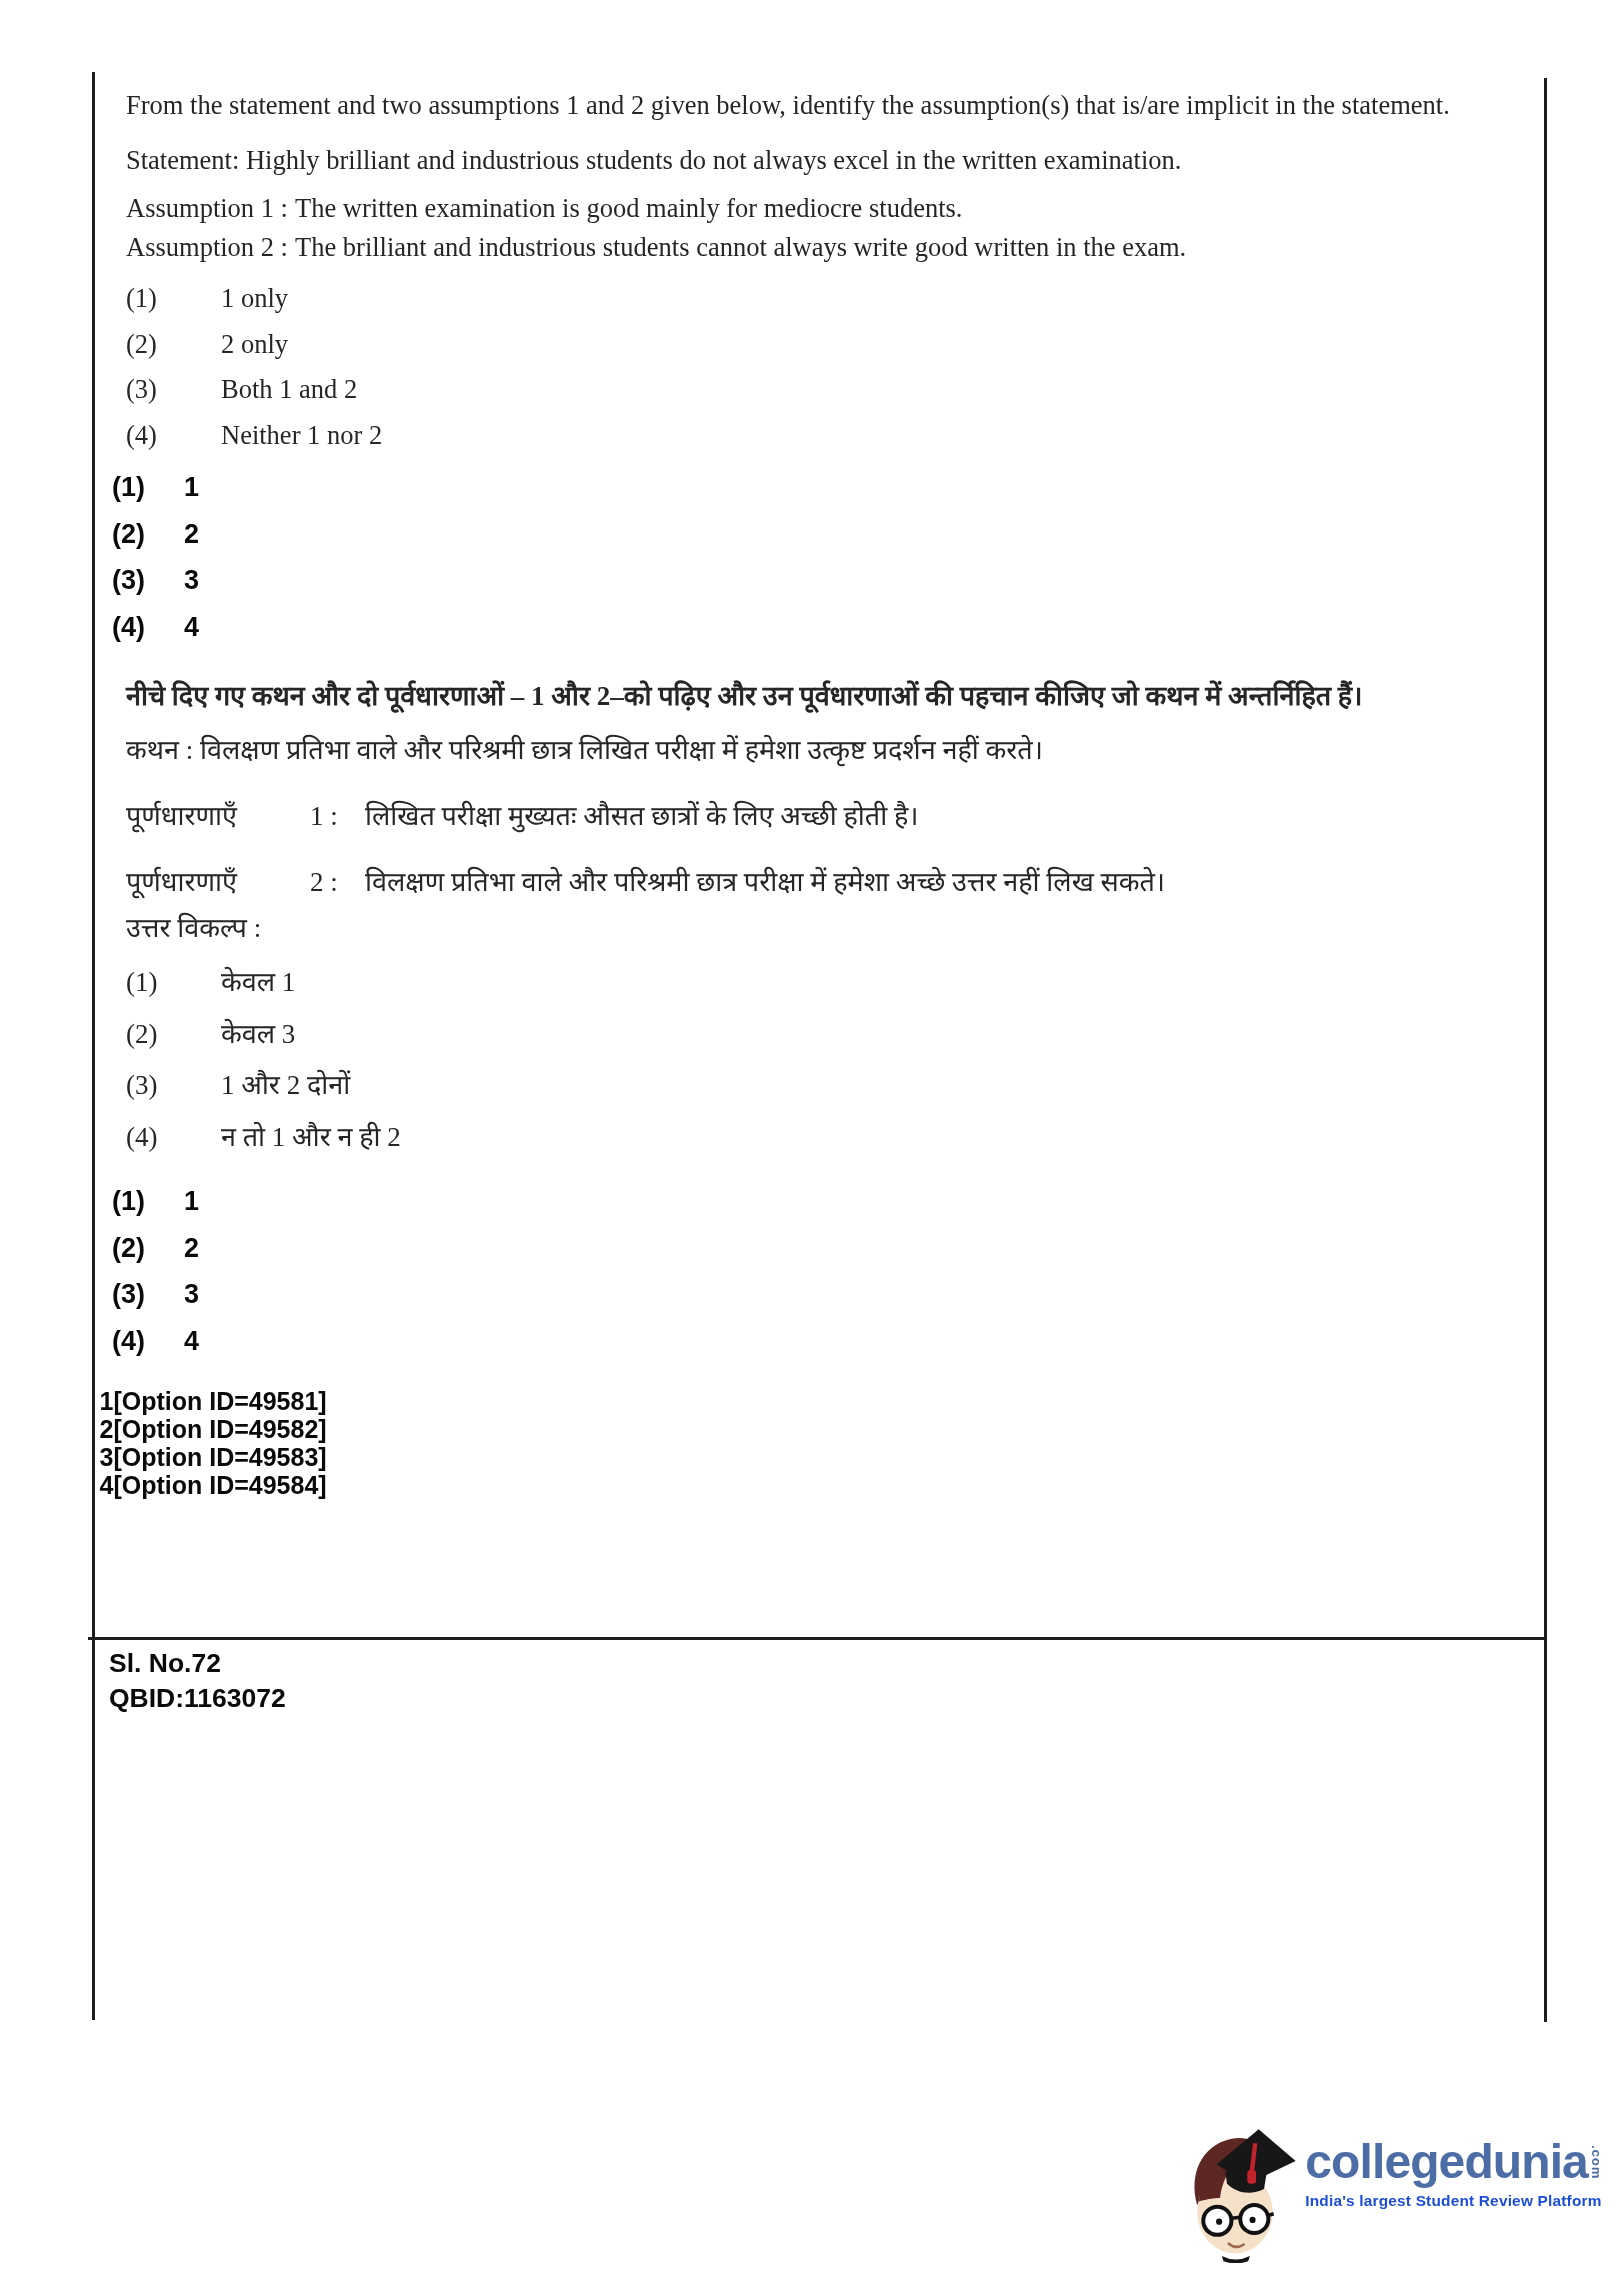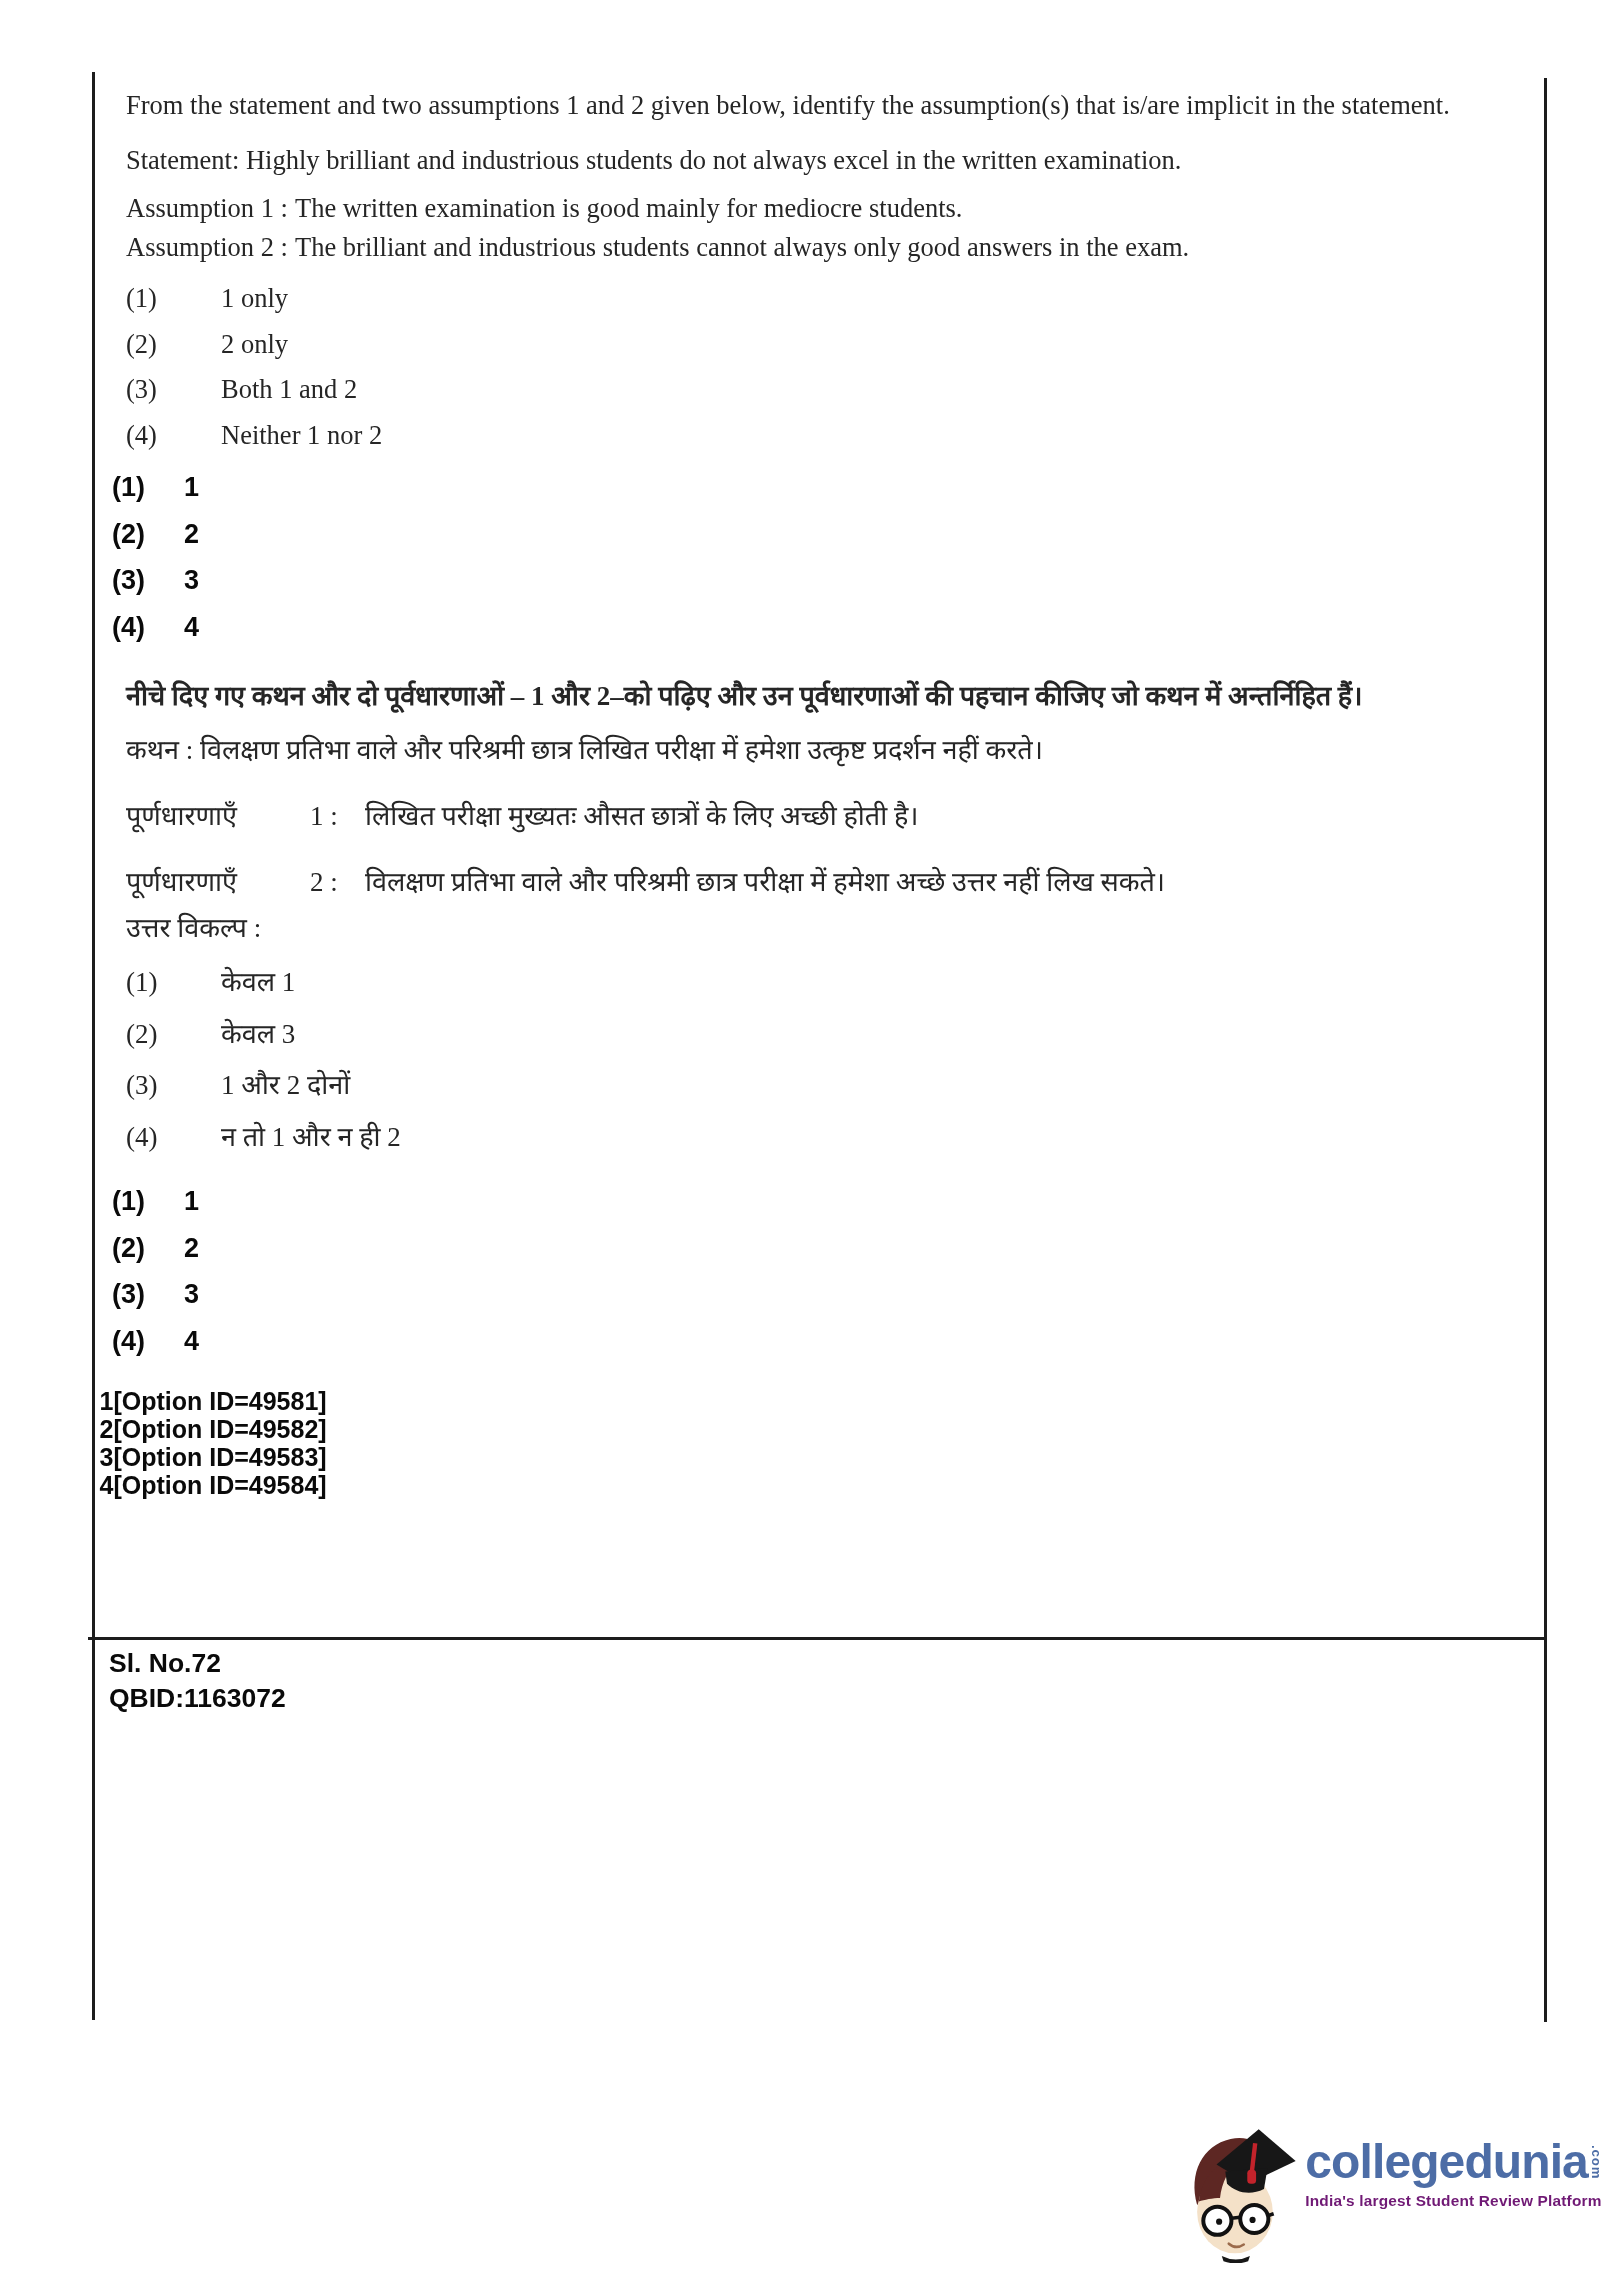--- a/index.html
+++ b/index.html
@@ -68,21 +68,21 @@
     font-family:"Liberation Sans", sans-serif;font-weight:bold;
     font-size:48px;line-height:51px;letter-spacing:-0.9px;color:#4d6da6;
   }
   .tld{
     font-family:"Liberation Sans", sans-serif;font-weight:bold;
     writing-mode:vertical-rl;font-size:13.2px;letter-spacing:0.9px;
     color:#4d6da6;margin-top:8.8px;margin-left:0.9px;
   }
   .tagline{
     font-family:"Liberation Sans", sans-serif;font-weight:bold;
-    font-size:15.4px;color:#701a75;margin-top:4.4px;letter-spacing:0.2px;
+    font-size:15.4px;color:#1d4ed8;margin-top:4.4px;letter-spacing:0.2px;
   }
 </style>
 </head>
 <body>
 
 <div class="page">
 
   <div class="v-line v-left"></div>
   <div class="v-line v-right"></div>
   <div class="h-line"></div>
@@ -92,21 +92,21 @@
     <div class="serif-para">From the statement and two assumptions 1 and 2 given below, identify the assumption(s) that is/are implicit in the statement.</div>
 
     <div class="serif-para statement">Statement: Highly brilliant and industrious students do not always excel in the written examination.</div>
 
     <div class="assume-row first">
       <span class="assume-label">Assumption 1 :</span>
       <span class="assume-text">The written examination is good mainly for mediocre students.</span>
     </div>
     <div class="assume-row">
       <span class="assume-label">Assumption 2 :</span>
-      <span class="assume-text">The brilliant and industrious students cannot always only good answers in the exam.</span>
+      <span class="assume-text">The brilliant and industrious students cannot always write good written in the exam.</span>
     </div>
 
     <div class="opt-list">
       <div class="opt-row">
         <span class="opt-num">(1)</span>
         <span>1 only</span>
       </div>
       <div class="opt-row">
         <span class="opt-num">(2)</span>
         <span>2 only</span>

